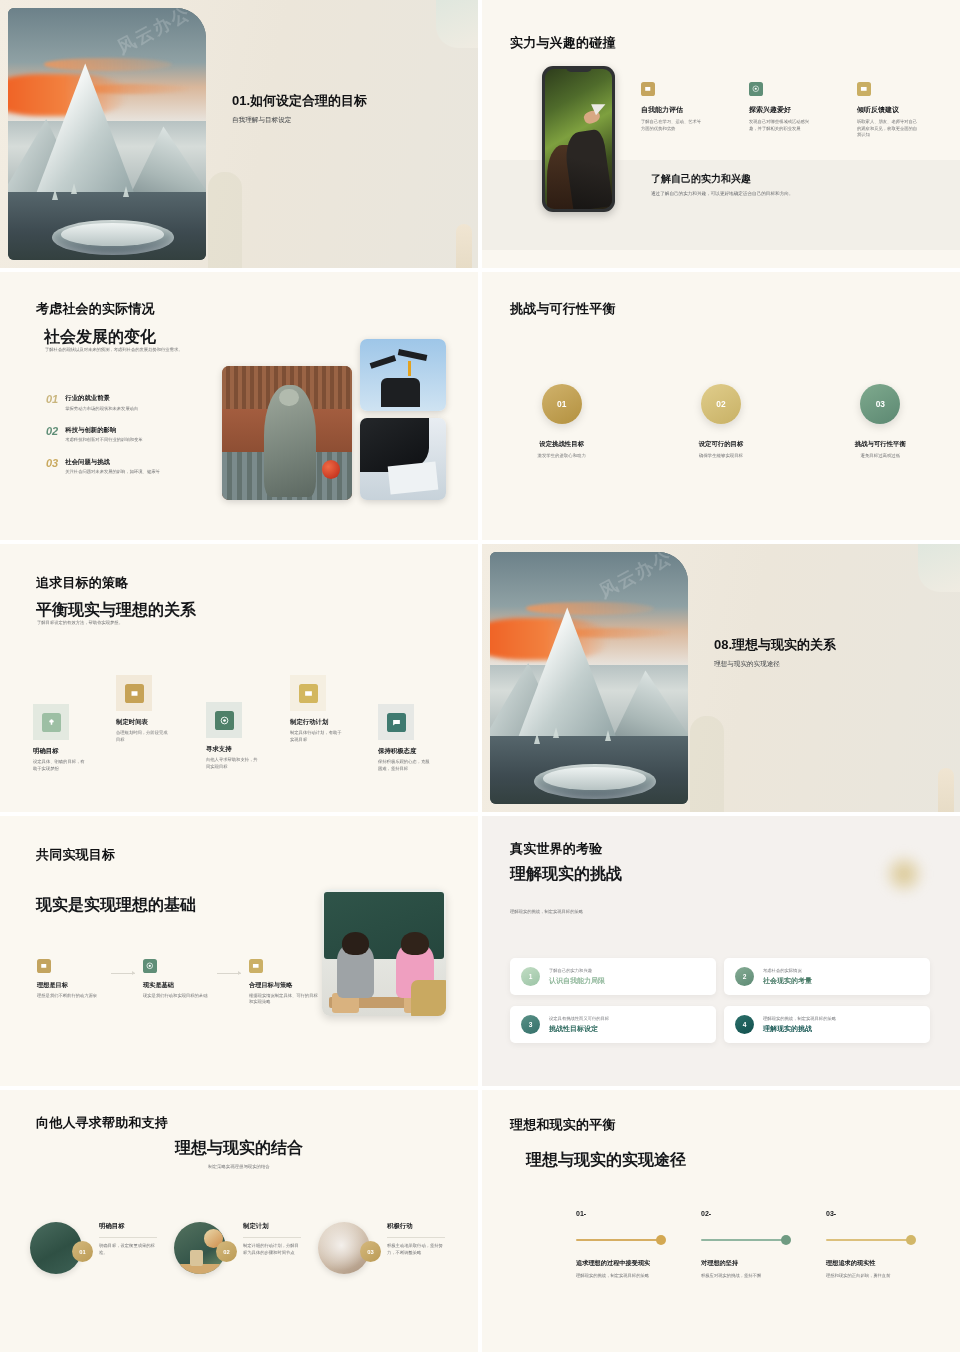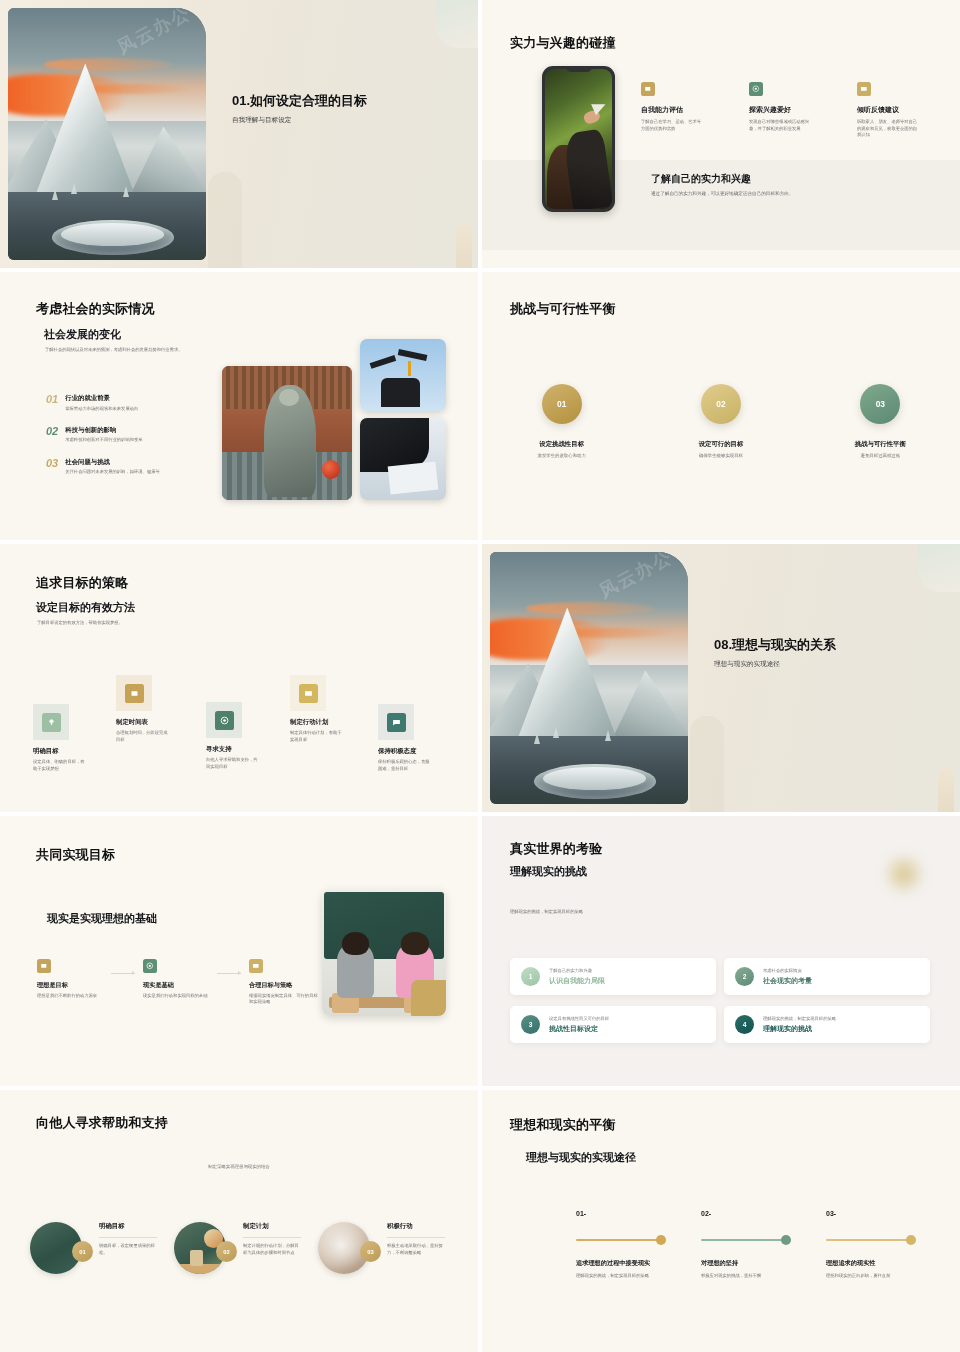--- a/index.html
+++ b/index.html
@@ -8,21 +8,21 @@
 
   .deck { width:960px; height:1352px; display:grid;
           grid-template-columns:478px 478px;
           grid-template-rows:268px 268px 268px 270px 268px;
           gap:4px; background:#ffffff; }
 
   .slide { position:relative; overflow:hidden; background:#faf6ef; }
 
   
   .h1 { font-size:13px; font-weight:bold; color:#111214; letter-spacing:.2px; }
-  .h2 { font-size:11px; font-weight:bold; color:#15171a; }
+  .h2 { font-size:16px; font-weight:bold; color:#15171a; }
   .h3 { font-size:7px; font-weight:bold; color:#1b1d20; }
   .body { font-size:4.3px; color:#6e6f70; line-height:1.55; }
 
   
   .cover { background:linear-gradient(100deg,#f3ede2 0%,#ece6da 55%,#e9e6dd 100%); }
   .cover .photo { position:absolute; left:8px; top:8px; width:198px; height:252px;
                   border-radius:6px 30px 6px 6px; overflow:hidden;
                   background:linear-gradient(#4b5f64 0%,#7d9298 26%,#d6dcd9 55%,#aab6b6 75%,#55646a 100%); }
   .cover .photo .sky { position:absolute; inset:0 0 55% 0;
         background:linear-gradient(#6c8189 0%,#8fa1a4 48%,#d9b79b 70%,#e8e3dc 100%); }
@@ -161,21 +161,21 @@
       margin-bottom:7px; }
   .s5 .chip { width:19px; height:19px; border-radius:2.6px;
       display:flex; align-items:center; justify-content:center; }
   .s5 .chip svg { width:9px; height:9px; fill:#fff; }
   .s5 .sn { font-size:6.4px; font-weight:bold; color:#17191c; }
   .s5 .sd { font-size:4.3px; color:#6f7072; margin-top:3px; line-height:1.55; }
 
   
   .s7 { background:#fbf8f1; }
   .s7 .title { position:absolute; left:36px; top:30px; }
-  .s7 .sub { position:absolute; left:36px; top:95px;margin-left:11px; }
+  .s7 .sub { position:absolute; left:36px; top:79px; }
   .s7 .row { position:absolute; left:37px; top:143px; display:flex; align-items:flex-start; }
   .s7 .cell { width:72px; }
   .s7 .arrow { width:24px; height:14px; position:relative; margin:7px 8px 0 2px; }
   .s7 .arrow .ln { position:absolute; left:0; top:50%; width:100%; height:1px; background:#d9d6cd; }
   .s7 .arrow .hd { position:absolute; right:0; top:50%; transform:translateY(-50%);
       width:0; height:0; border-left:3.2px solid #d9d6cd;
       border-top:2.2px solid transparent; border-bottom:2.2px solid transparent; }
   .s7 .cn { font-size:6.2px; font-weight:bold; color:#17191c; margin-top:8px; }
   .s7 .cd { font-size:4.3px; color:#6f7072; margin-top:3px; line-height:1.5; }
   .s7 .photo { position:absolute; left:322px; top:73px; width:124px; height:127px;
@@ -412,21 +412,21 @@
       <div class="item">
         <div class="circ" style="background:linear-gradient(150deg,#7faa8e,#5c8872)">03</div>
         <div class="it">挑战与可行性平衡</div>
         <div class="id">避免目标过高或过低</div>
       </div>
     </div>
   </div>
 
   <div class="slide s5">
     <div class="h1 title">追求目标的策略</div>
-    <div class="h2 sub">设定目标的有效方法</div>
+    <div class="h2 sub">平衡现实与理想的关系</div>
     <div class="body lead">了解目标设定的有效方法，帮助你实现梦想。</div>
 
     <div class="st" style="left:33px;top:160px">
       <div class="plate" style="background:#e3e9e0">
         <div class="chip" style="background:#9dbfa4">
           <svg viewBox="0 0 24 24">
               <path d="M12 3a3 3 0 013 3 3 3 0 013 3 3 3 0 01-3 3h-1v6h-4v-6H9a3 3 0 01-3-3 3 3 0 013-3 3 3 0 013-3z"></path>
             </svg>
         </div>
       </div>
@@ -599,20 +599,21 @@
         <div>
           <div class="ctop">理解现实的挑战，制定实现目标的策略</div>
           <div class="cmain" style="color:#1d5c58">理解现实的挑战</div>
         </div>
       </div>
     </div>
   </div>
 
   <div class="slide s9">
     <div class="h1 title">向他人寻求帮助和支持</div>
+    <div class="h2 sub">理想与现实的结合</div>
     <div class="lead">制定策略实现理想与现实的结合</div>
 
     <div class="row">
       <div class="unit">
         <div class="pic p1"></div>
         <div class="badge">01</div>
         <div class="txt">
           <div class="un">明确目标</div>
           <div class="rule"></div>
           <div class="ud">明确目标，设定衡量成果的标准。</div>

